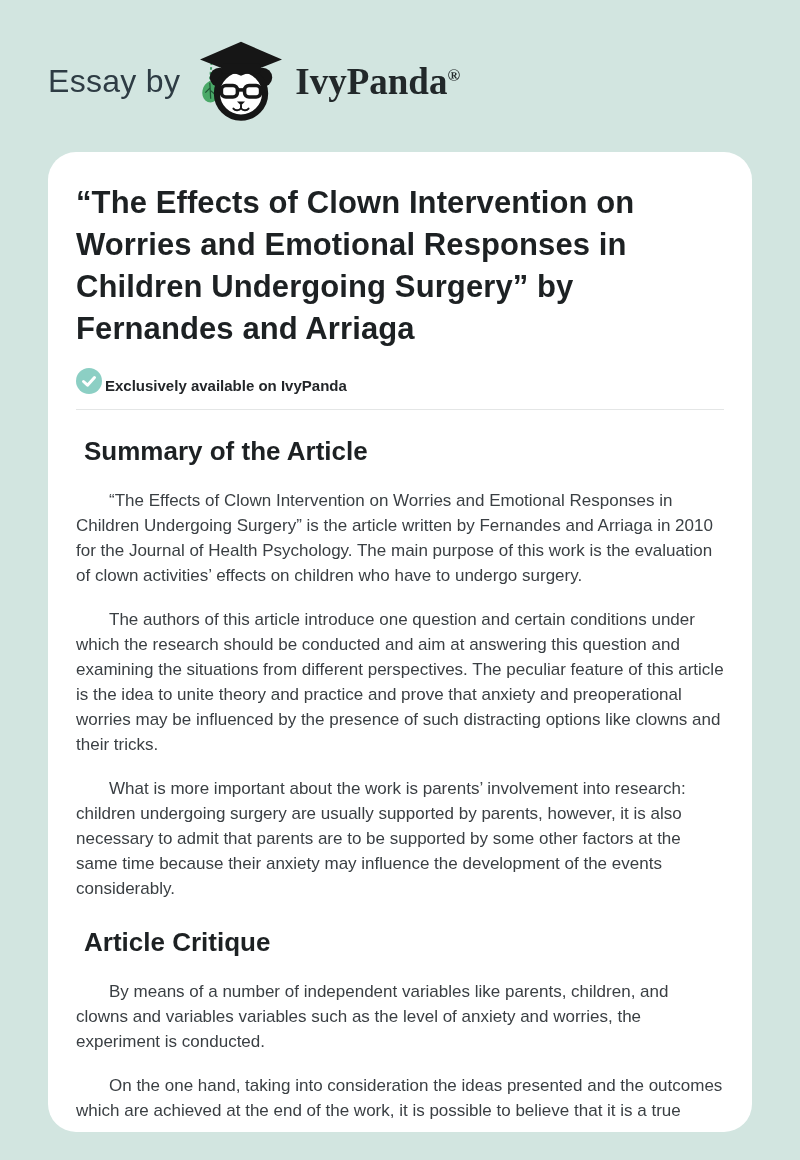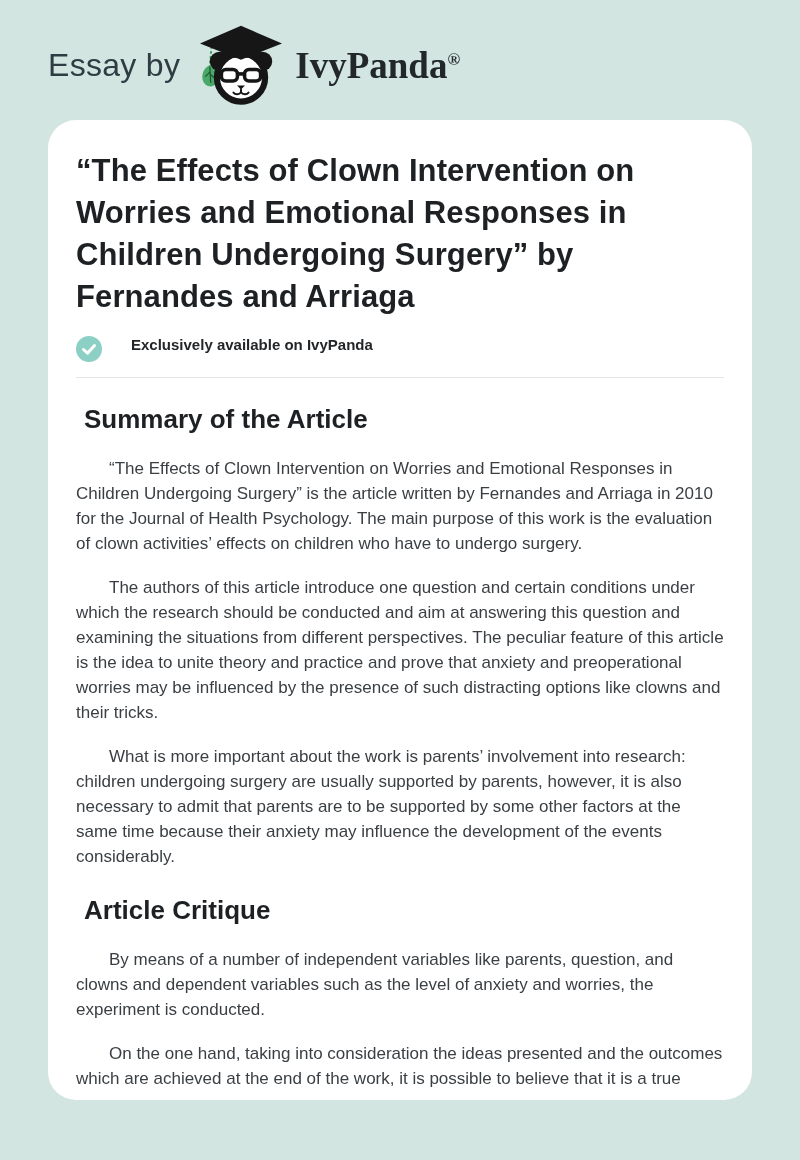--- a/index.html
+++ b/index.html
@@ -8,21 +8,21 @@
     width: 800px;
     height: 1160px;
     background: #d2e5e0;
     font-family: "Liberation Sans", sans-serif;
     overflow: hidden;
   }
   .site-header {
     display: flex;
     align-items: center;
     padding: 30px 48px 20px 48px;
-    height: 120px;
+    height: 152px;
   }
   .essay-by {
     font-size: 32px;
     color: #2e3c44;
     letter-spacing: 0.3px;
   }
   .logo-svg {
     width: 90px;
     height: 82px;
     margin-left: 16px;
@@ -47,22 +47,22 @@
   }
   h1.article-title {
     font-size: 31px;
     line-height: 42px;
     font-weight: 700;
     color: #1d2123;
     letter-spacing: 0.1px;
   }
   .badge {
     display: flex;
-    align-items: flex-start;
-    gap: 29px;
+    align-items: flex-end;
+    gap: 3px;
     margin-top: 18px;
     height: 26px;
   }
   .badge-circle {
     width: 26px;
     height: 26px;
     flex: 0 0 auto;
     display: block;
   }
   .badge-text {
@@ -136,15 +136,15 @@
   </div>
 
   <hr class="divider">
 
   <h2 class="section-heading">Summary of the Article</h2>
   <p class="body-paragraph">“The Effects of Clown Intervention on Worries and Emotional Responses in Children Undergoing Surgery” is the article written by Fernandes and Arriaga in 2010 for the Journal of Health Psychology. The main purpose of this work is the evaluation of clown activities’ effects on children who have to undergo surgery.</p>
   <p class="body-paragraph">The authors of this article introduce one question and certain conditions under which the research should be conducted and aim at answering this question and examining the situations from different perspectives. The peculiar feature of this article is the idea to unite theory and practice and prove that anxiety and preoperational worries may be influenced by the presence of such distracting options like clowns and their tricks.</p>
   <p class="body-paragraph">What is more important about the work is parents’ involvement into research: children undergoing surgery are usually supported by parents, however, it is also necessary to admit that parents are to be supported by some other factors at the same time because their anxiety may influence the development of the events considerably.</p>
 
   <h2 class="section-heading">Article Critique</h2>
-  <p class="body-paragraph">By means of a number of independent variables like parents, question, and clowns and dependent variables such as the level of anxiety and worries, the experiment is conducted.</p>
+  <p class="body-paragraph">By means of a number of independent variables like parents, children, and clowns and variables variables such as the level of anxiety and worries, the experiment is conducted.</p>
   <p class="body-paragraph">On the one hand, taking into consideration the ideas presented and the outcomes which are achieved at the end of the work, it is possible to believe that it is a true</p>
 </main>
 
 </body></html>

